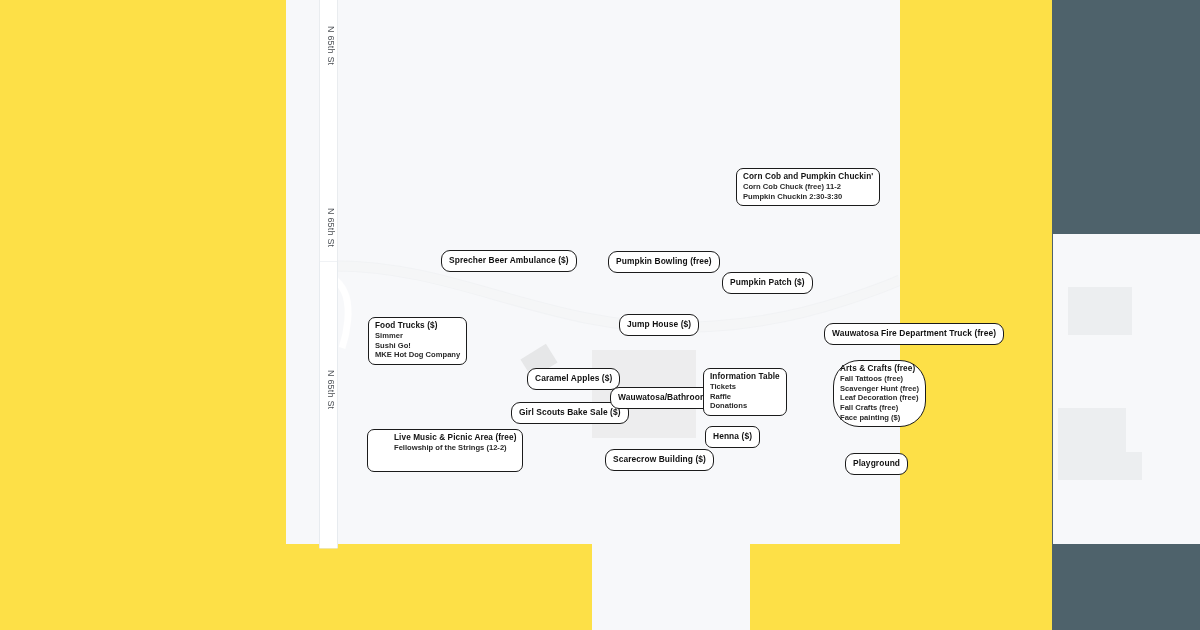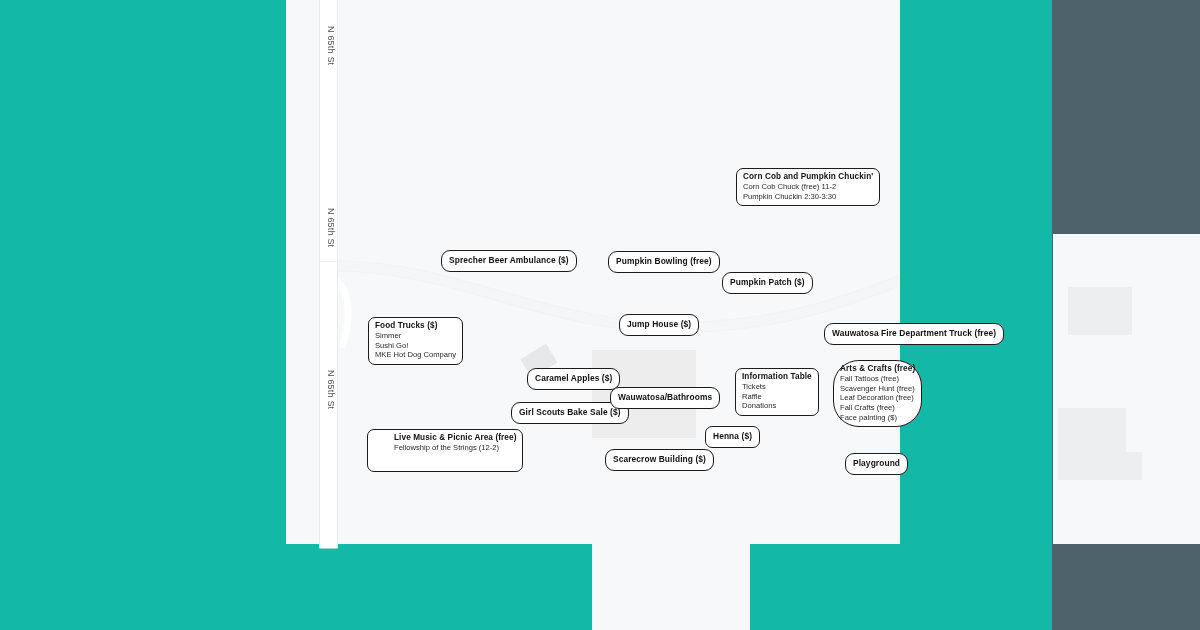--- a/index.html
+++ b/index.html
@@ -2,21 +2,21 @@
 <html><head>
 <meta charset="utf-8">
 <style>
   * { box-sizing: border-box; margin: 0; padding: 0; }
   html, body {
     width: 1200px; height: 630px;
     background: #4e626b;
     font-family: "Liberation Sans", sans-serif;
     overflow: hidden;
   }
-  #stage { position: relative; width: 1052px; height: 630px; background: #14b8a6; }
+  #stage { position: relative; width: 1052px; height: 630px; background: #fde047; }
 
   
   .tile { position: absolute; background: #f7f8fa; }
   #tile-main   { left: 286px; top: 0px;   width: 614px;  height: 544px; }
   #tile-right  { left: 1053px; top: 234px; width: 147px; height: 310px; }
   #tile-bottom { left: 592px; top: 544px; width: 158px; height: 86px; }
 
   
   .road { position: absolute; background: #ffffff; }
   #road-65th-upper { left: 320px; top: -4px; width: 17px; height: 272px; }
@@ -52,21 +52,21 @@
     position: absolute;
     background: #ffffff;
     border: 1.4px solid #1b1b1b;
     border-radius: 7px;
     padding: 3px 6px 4px 6px;
     color: #111;
     white-space: nowrap;
     line-height: 1.26;
   }
   .poi .t { font-size: 8.2px; font-weight: bold; letter-spacing: .1px; }
-  .poi .s { font-size: 7.6px; font-weight: normal; color: #2a2a2a; }
+  .poi .s { font-size: 7.6px; font-weight: bold; color: #2a2a2a; }
   .poi.simple { padding: 4px 7px 5px 7px; border-radius: 9px; }
   .poi.simple .t { font-size: 8.4px; }
 </style>
 </head>
 <body>
 
 <div id="stage">
 
   <div class="tile" id="tile-main"></div>
   <div class="tile" id="tile-right"></div>
@@ -131,21 +131,21 @@
   </div>
 
   <div class="poi simple" style="left:511px; top:402px;">
     <div class="t">Girl Scouts Bake Sale ($)</div>
   </div>
 
   <div class="poi simple" style="left:610px; top:387px;">
     <div class="t">Wauwatosa/Bathrooms</div>
   </div>
 
-  <div class="poi" style="left:703px; top:368px;margin-left:32px;">
+  <div class="poi" style="left:703px; top:368px;">
     <div class="t">Information Table</div>
     <div class="s">Tickets</div>
     <div class="s">Raffle</div>
     <div class="s">Donations</div>
   </div>
 
   <div class="poi" style="left:833px; top:360px;border-radius:26px;">
     <div class="t">Arts &amp; Crafts (free)</div>
     <div class="s">Fall Tattoos (free)</div>
     <div class="s">Scavenger Hunt (free)</div>

